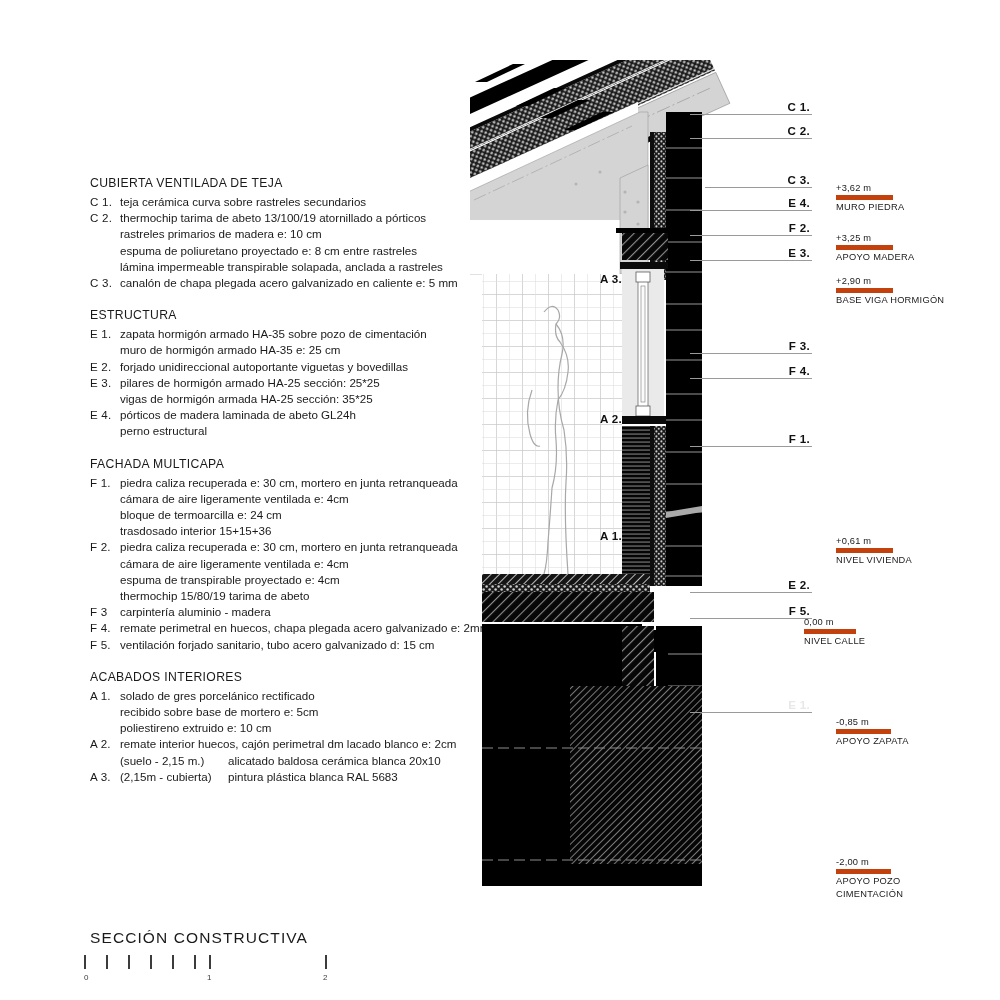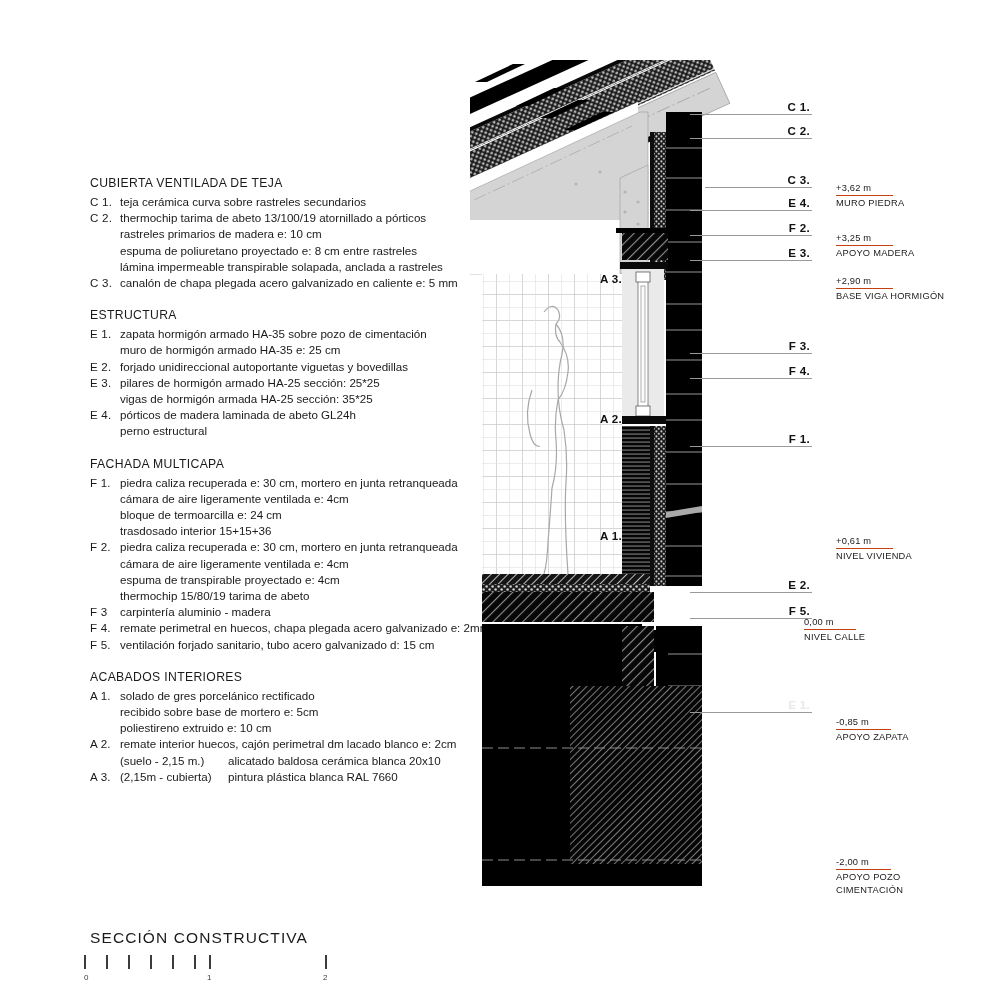--- a/index.html
+++ b/index.html
@@ -21,21 +21,21 @@
   #drawing svg{display:block;}
 
   
   .callout{position:absolute;font-size:11.6px;font-weight:bold;letter-spacing:.3px;
            color:#111;text-align:right;width:44px;}
   .calloutline{position:absolute;height:1px;background:#9a9a9a;}
   .callout.onblack{color:#e8e8e8;}
 
   
   .level{position:absolute;font-size:9.3px;color:#1a1a1a;line-height:12px;letter-spacing:.2px;}
-  .level .val{display:inline-block;border-bottom:1px solid #c2410c;padding-right:22px;padding-bottom:1px;}
+  .level .val{display:inline-block;border-bottom:5px solid #c2410c;padding-right:22px;padding-bottom:1px;}
   .level .nm{display:block;margin-top:1px;letter-spacing:.25px;}
 
   
   #title{position:absolute;left:90px;top:929px;font-size:15.5px;letter-spacing:1.1px;color:#1a1a1a;}
   #scalebar{position:absolute;left:84px;top:955px;width:260px;height:34px;}
   .tick{position:absolute;top:0;width:1.6px;height:14px;background:#3c3c3c;}
   .tlab{position:absolute;top:18px;font-size:8px;color:#3c3c3c;}
 </style>
 </head>
 <body>
@@ -120,21 +120,21 @@
       <div class="leg-sub">poliestireno extruido e: 10 cm</div>
       <div class="leg-row">
         <span class="leg-code">A 2.</span>
         <span class="leg-txt">remate interior huecos, cajón perimetral dm lacado blanco e: 2cm</span>
       </div>
       <div class="leg-row" style="height: 0px; position: relative; top: 16px;">
         <span class="leg-code">A 3.</span>
         <span class="leg-txt"></span>
       </div>
       <div class="leg-sub leg-a3"><span class="c1">(suelo - 2,15 m.)</span><span>alicatado baldosa cerámica blanca 20x10</span></div>
-      <div class="leg-sub leg-a3"><span class="c1">(2,15m - cubierta)</span><span>pintura plástica blanca RAL 7660</span></div>
+      <div class="leg-sub leg-a3"><span class="c1">(2,15m - cubierta)</span><span>pintura plástica blanca RAL 5683</span></div>
     </div>
   </div>
 
 <div id="drawing">
 <svg width="330" height="830" viewBox="0 0 330 830" xmlns="http://www.w3.org/2000/svg">
   <defs>
     <pattern id="insul" width="6" height="6" patternUnits="userSpaceOnUse">
       <rect width="6" height="6" fill="#1c1c1c"></rect>
       <circle cx="1.6" cy="1.6" r="1.25" fill="#cfcfcf"></circle>
       <circle cx="4.6" cy="4.6" r="1.25" fill="#cfcfcf"></circle>

